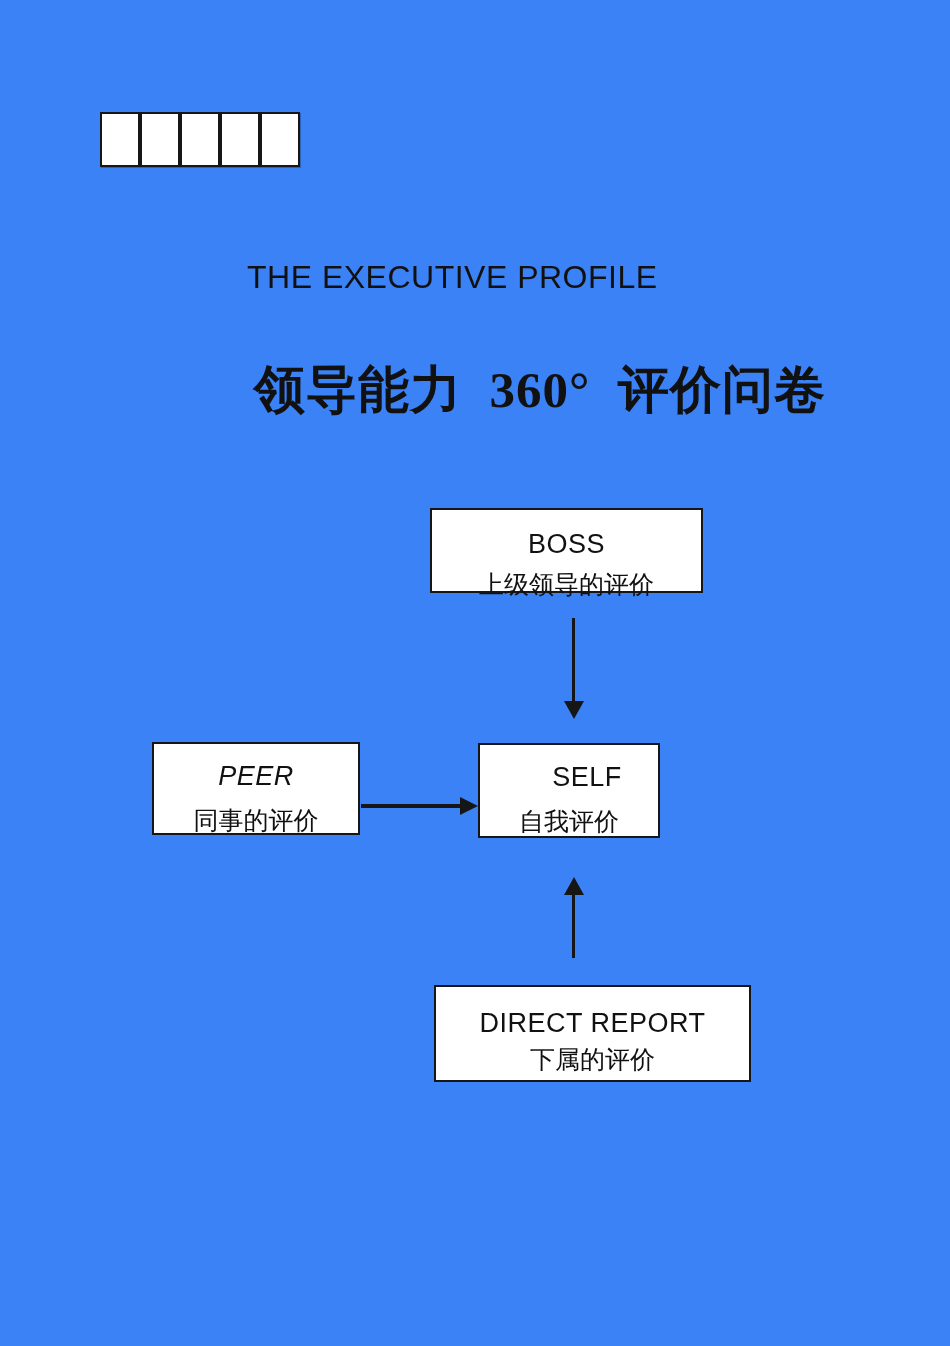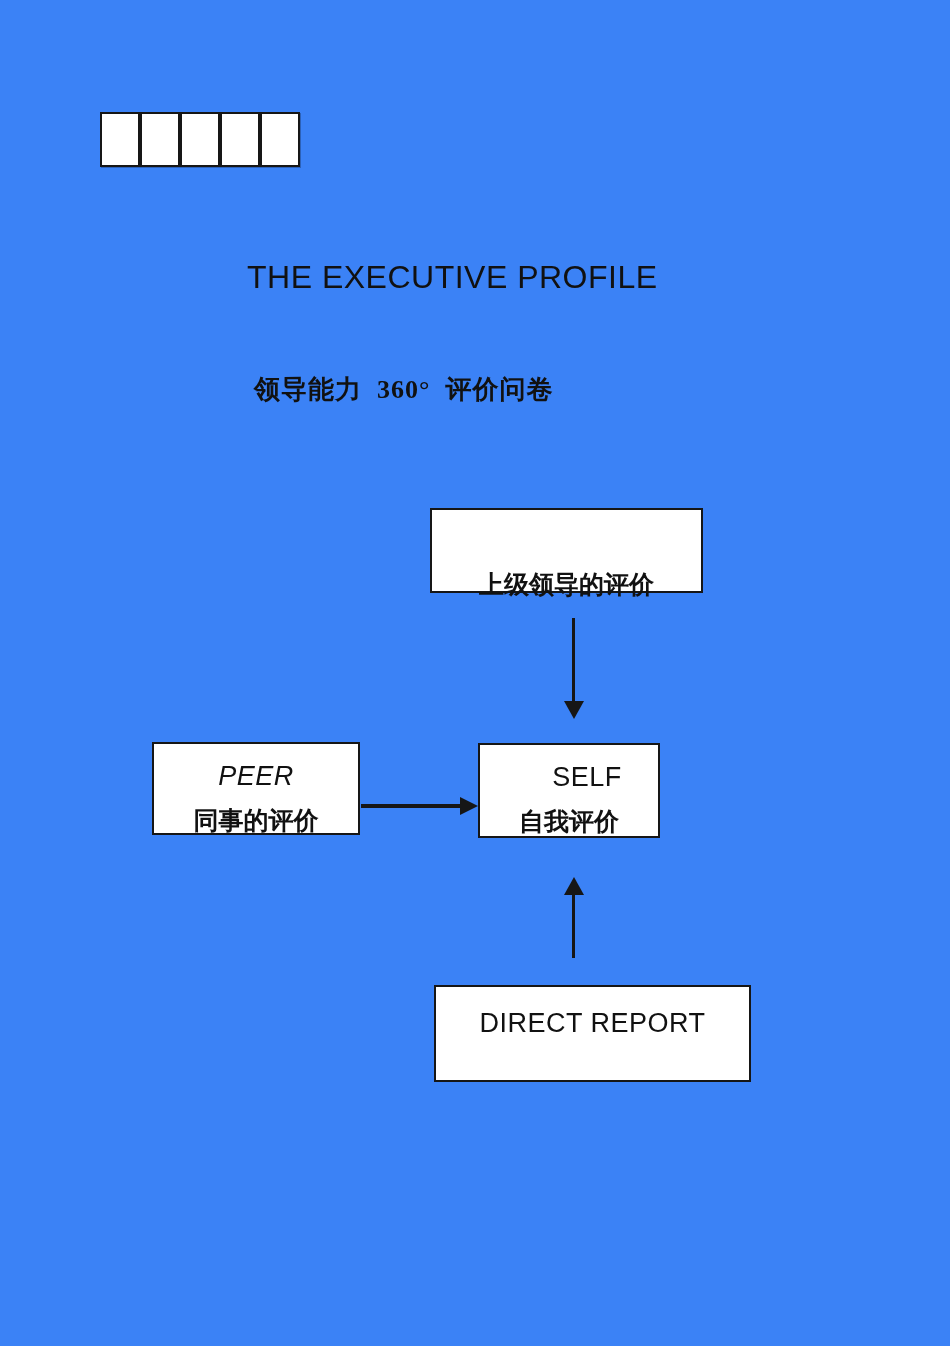--- a/index.html
+++ b/index.html
@@ -39,21 +39,21 @@
     font-size: 32px;
     line-height: 36px;
     color: #111111;
     letter-spacing: 0.5px;
   }
   .title-1 { left: 247px; top: 259px; }
   .title-2 { left: 191px; top: 307px; }
   .title-cn {
     left: 254px;
     top: 366px;
-    font-size: 26px;
+    font-size: 51px;
     line-height: 48px;
     font-weight: bold;
     font-family: "Liberation Serif", serif;
     letter-spacing: 1px;
   }
 
   
   .dbox {
     position: absolute;
     border: 2px solid #161616;
@@ -70,21 +70,20 @@
     font-size: 27px;
     line-height: 30px;
     color: #111111;
     letter-spacing: 0.5px;
   }
   .box-zh {
     font-size: 25px;
     line-height: 30px;
     color: #111111;
     font-family: "Liberation Serif", serif;
-    font-weight: bold;
   }
 
   .b-boss   { left: 430px; top: 508px; width: 269px; height: 81px; overflow: visible; }
   .b-boss   .box-en { top: 19px; }
   .b-boss   .box-zh { top: 60px; }
 
   .b-peer   { left: 152px; top: 742px; width: 204px; height: 89px; }
   .b-peer   .box-en { top: 17px; font-style: italic; }
   .b-peer   .box-zh { top: 62px; }
 
@@ -136,20 +135,21 @@
       <div class="header-cell"></div>
       <div class="header-cell"></div>
     </div>
 
   <div class="title-line title-1">THE EXECUTIVE PROFILE</div>
   <div class="title-line title-cn">领导能力  360°  评价问卷</div>
 
   <div>
 
     <div class="dbox b-boss">
+      <div class="line box-en">BOSS</div>
       <div class="line box-zh">上级领导的评价</div>
     </div>
 
     <div>
       <div class="arrow-part aline a-down-line"></div>
       <div class="arrow-part a-down-head"></div>
     </div>
 
     <div class="dbox b-peer">
       <div class="line box-en">PEER</div>
@@ -166,16 +166,17 @@
       <div class="line box-zh">自我评价</div>
     </div>
 
     <div>
       <div class="arrow-part a-up-head"></div>
       <div class="arrow-part aline a-up-line"></div>
     </div>
 
     <div class="dbox b-direct">
       <div class="line box-en">DIRECT REPORT</div>
+      <div class="line box-zh">下属的评价</div>
     </div>
 
   </div>
 </div>
 
 </body></html>

